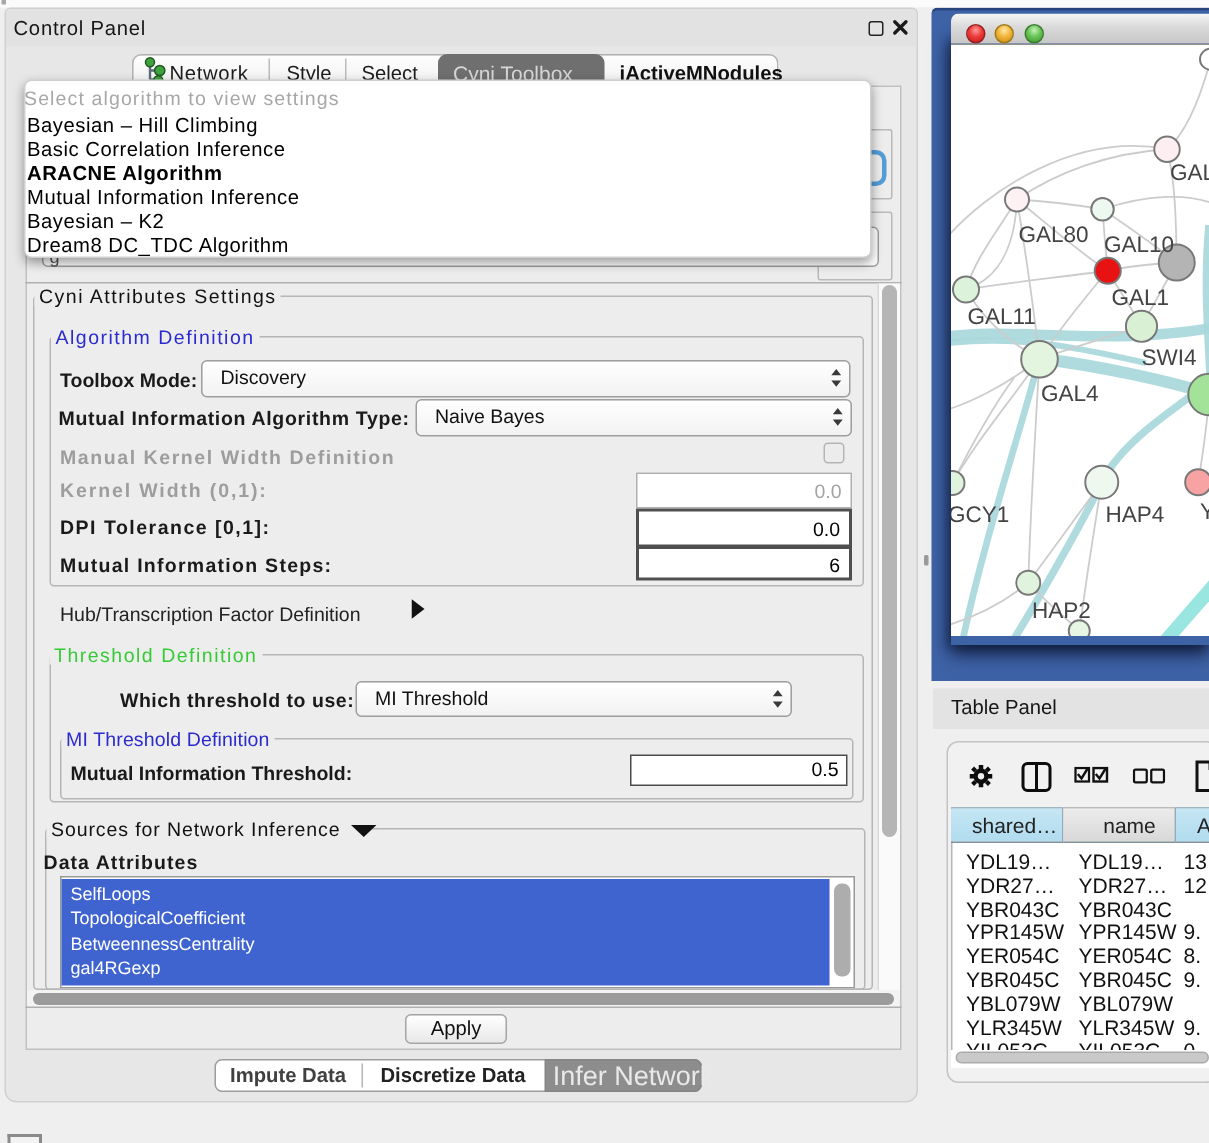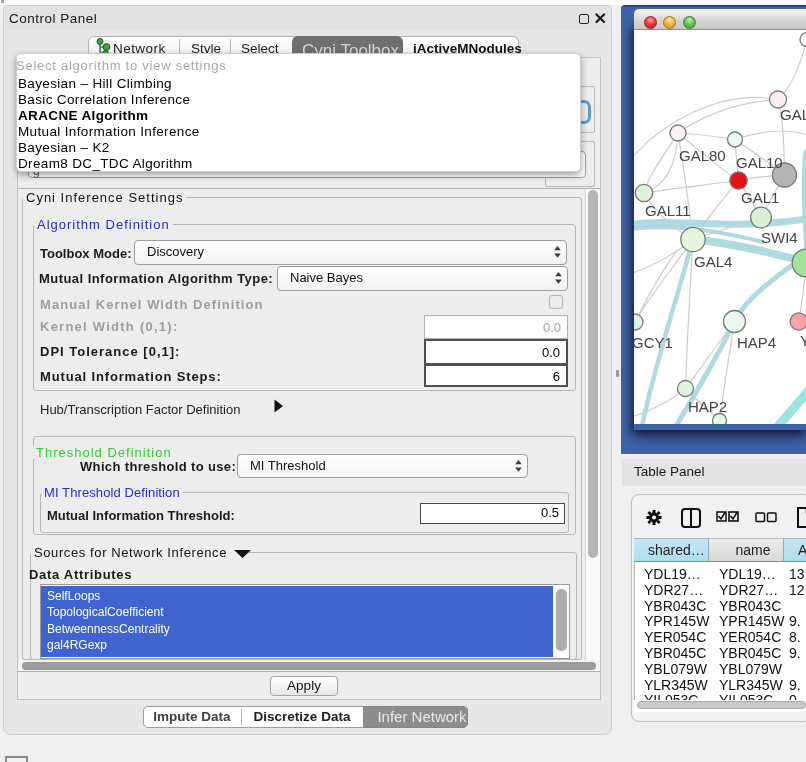--- a/index.html
+++ b/index.html
@@ -37,42 +37,42 @@
   <div class="abs" style="left:230px;top:39px;width:1px;height:16px;background:#bbb;"></div>
   <svg class="abs" style="left:96px;top:38px;" width="16" height="18" viewBox="0 0 16 18">
     <path d="M4 4 L4 15 M4 9 L10 9 M4 15 L9 15" stroke="#5a6b7a" stroke-width="1.6" fill="none"></path>
     <circle cx="4" cy="3.5" r="3" fill="#3fa13f" stroke="#1e5c1e"></circle>
     <circle cx="10.5" cy="9" r="3.4" fill="#3fa13f" stroke="#1e5c1e"></circle>
     <circle cx="9.5" cy="15.5" r="3" fill="#3fa13f" stroke="#1e5c1e"></circle>
   </svg>
   <div class="abs" style="left:113px;top:41px;font-size:13.5px;letter-spacing:0.45px;color:#1c1c1c;">Network</div>
   <div class="abs" style="left:191px;top:41px;font-size:13.5px;color:#1c1c1c;">Style</div>
   <div class="abs" style="left:241px;top:41px;font-size:13.5px;color:#1c1c1c;">Select</div>
-  <div class="abs" style="left:302px;top:41px;font-size:17px;color:#d6d6d6;">Cyni Toolbox</div>
+  <div class="abs" style="left:302px;top:41px;font-size:14px;color:#d6d6d6;">Cyni Toolbox</div>
   <div class="abs" style="left:413px;top:41px;font-size:13.5px;font-weight:bold;color:#111;">jActiveMNodules</div>
 
   <div class="abs" style="left:545px;top:86px;width:48px;height:45px;border:1px solid #b9b9b9;border-radius:2px;"></div>
   <div class="abs" style="left:545px;top:141px;width:48px;height:44px;border:1px solid #b9b9b9;border-radius:2px;"></div>
   <div class="abs" style="left:574px;top:100px;width:11px;height:18px;border:3px solid #569dd6;border-radius:7px;"></div>
   <div class="abs" style="left:28px;top:151px;width:558px;height:27px;background:#fff;border:1px solid #9e9e9e;border-radius:4px;box-sizing:border-box;"></div>
   <div class="abs" style="left:33px;top:164px;font-size:12px;color:#555;">g</div>
 
   <div class="abs" style="left:16px;top:53px;width:565px;height:119px;background:#ffffff;border:1px solid #cfcfcf;border-radius:5px;box-sizing:border-box;box-shadow:0 3px 7px rgba(0,0,0,0.38);"></div>
   <div class="abs" style="left:16px;top:58px;width:565px;text-align:left;font-size:13px;letter-spacing:0.75px;color:#a7a7a7;">Select algorithm to view settings</div>
   <div class="abs" style="left:18px;top:76px;font-size:13.5px;letter-spacing:0.35px;color:#000;line-height:16px;white-space:nowrap;">Bayesian – Hill Climbing<br>Basic Correlation Inference<br><b>ARACNE Algorithm</b><br>Mutual Information Inference<br>Bayesian – K2<br>Dream8 DC_TDC Algorithm</div>
 
   <div class="abs" style="left:17px;top:188px;width:584px;height:1px;background:#b0b0b0;"></div>
   <div class="abs" style="left:585px;top:189px;width:15px;height:471px;background:#fafafa;border-left:1px solid #d8d8d8;box-sizing:border-box;"></div>
   <div class="abs" style="left:587.5px;top:190px;width:10px;height:368px;background:#b5b5b5;border-radius:5px;"></div>
   <div class="abs" style="left:18px;top:660px;width:582px;height:12px;background:#f3f3f3;"></div>
   <div class="abs" style="left:22px;top:662px;width:574px;height:8px;background:#9b9b9b;border-radius:4px;"></div>
   <div class="abs" style="left:17px;top:671px;width:584px;height:1px;background:#b0b0b0;"></div>
 
   <div class="gbox" style="left:22px;top:197px;width:558px;height:461px;"></div>
-  <div class="gtitle" style="left:23px;top:191px;color:#111;letter-spacing:1.0px;">Cyni Inference Settings</div>
+  <div class="gtitle" style="left:23px;top:191px;color:#111;letter-spacing:1.0px;">Cyni Attributes Settings</div>
 
   <div class="gbox" style="left:33px;top:224px;width:541px;height:165px;"></div>
   <div class="gtitle" style="left:34px;top:218px;color:#2a2ace;letter-spacing:1.0px;">Algorithm Definition</div>
 
   <div class="lbl" style="left:40px;top:246px;">Toolbox Mode:</div>
   <div class="combo" style="left:134px;top:240px;width:431px;height:23px;">
       <span class="tx">Discovery</span>
     <svg class="stepper" width="7" height="12" viewBox="0 0 7 12">
         <path d="M3.5 0 L6.8 4.2 L0.2 4.2 Z M0.2 7.6 L6.8 7.6 L3.5 11.8 Z" fill="#3a3a3a"></path>
       </svg>
@@ -92,21 +92,21 @@
   <div class="field" style="left:424px;top:339px;width:144px;height:26px;border:2px solid #4f4f4f;box-sizing:border-box;color:#000;padding:4px 6px 0 0;">0.0</div>
   <div class="lbl" style="left:40px;top:369px;letter-spacing:0.85px;">Mutual Information Steps:</div>
   <div class="field" style="left:424px;top:364px;width:144px;height:23px;border:2px solid #4f4f4f;box-sizing:border-box;color:#000;padding:3px 6px 0 0;">6</div>
 
   <div class="abs" style="left:40px;top:402px;font-size:13px;color:#222;">Hub/Transcription Factor Definition</div>
   <svg class="abs" style="left:273px;top:399px;" width="11" height="14" viewBox="0 0 11 14">
       <path d="M1.5 0.5 L10 7 L1.5 13.5 Z" fill="#111"></path>
     </svg>
 
   <div class="gbox" style="left:33px;top:436px;width:541px;height:97px;"></div>
-  <div class="gtitle" style="left:33px;top:446px;color:#35cb35;letter-spacing:1.0px;">Threshold Definition</div>
+  <div class="gtitle" style="left:33px;top:430px;color:#35cb35;letter-spacing:1.0px;">Threshold Definition</div>
   <div class="lbl" style="left:80px;top:459px;letter-spacing:0.35px;">Which threshold to use:</div>
   <div class="combo" style="left:237px;top:454px;width:289px;height:22px;">
       <span class="tx">MI Threshold</span>
     <svg class="stepper" width="7" height="12" viewBox="0 0 7 12">
         <path d="M3.5 0 L6.8 4.2 L0.2 4.2 Z M0.2 7.6 L6.8 7.6 L3.5 11.8 Z" fill="#3a3a3a"></path>
       </svg>
     </div>
   <div class="gbox" style="left:40px;top:492px;width:527px;height:39px;"></div>
   <div class="gtitle" style="left:41px;top:486px;color:#2a2ace;letter-spacing:0.1px;">MI Threshold Definition</div>
   <div class="lbl" style="left:47px;top:508px;">Mutual Information Threshold:</div>
@@ -122,21 +122,21 @@
   <div class="abs" style="left:41px;top:586px;width:512px;height:71px;background:#3f63cf;"></div>
   <div class="abs" style="left:47px;top:588px;font-size:12px;color:#fff;line-height:16.4px;white-space:nowrap;">SelfLoops<br>TopologicalCoefficient<br>BetweennessCentrality<br>gal4RGexp</div>
   <div class="abs" style="left:556px;top:589px;width:11px;height:62px;background:#adadad;border-radius:5px;"></div>
 
   <div class="abs" style="left:270px;top:676px;width:68px;height:20px;background:linear-gradient(#ffffff,#e8e8e8);border:1px solid #a5a5a5;border-radius:4px;box-sizing:border-box;text-align:center;font-size:13.5px;color:#111;line-height:18px;">Apply</div>
   <div class="abs" style="left:143px;top:706px;width:325px;height:22px;background:#fff;border:1px solid #9d9d9d;border-radius:5px;box-sizing:border-box;"></div>
   <div class="abs" style="left:363px;top:706px;width:105px;height:22px;background:#8d8d8d;border:1px solid #858585;border-radius:0 5px 5px 0;box-sizing:border-box;"></div>
   <div class="abs" style="left:241px;top:709px;width:1px;height:16px;background:#b5b5b5;"></div>
   <div class="abs" style="left:143px;top:706px;width:98px;height:15px;text-align:center;font-size:13.5px;font-weight:bold;color:#404040;line-height:22px;">Impute Data</div>
   <div class="abs" style="left:241px;top:706px;width:122px;height:22px;text-align:center;font-size:13.5px;font-weight:bold;color:#222;line-height:22px;">Discretize Data</div>
-  <div class="abs" style="left:363px;top:706px;width:118px;height:22px;text-align:center;font-size:15px;color:#e9e9e9;line-height:22px;">Infer Network</div>
+  <div class="abs" style="left:363px;top:706px;width:118px;height:22px;text-align:center;font-size:18px;color:#e9e9e9;line-height:22px;">Infer Network</div>
   <div class="abs" style="left:5px;top:756px;width:19px;height:6px;background:#f2f2f2;border:2px solid #8a8a8a;border-bottom:none;"></div>
 
   <div class="abs" style="left:613px;top:5px;width:193px;height:757px;background:#efefef;"></div>
   <div class="abs" style="left:621px;top:5px;width:185px;height:449px;background:#3e62a6;border-top:2px solid #28447f;border-radius:4px 0 0 0;box-sizing:border-box;"></div>
   <div class="abs" style="left:634px;top:24px;width:172px;height:406px;box-shadow:0 6px 11px rgba(8,16,42,0.75), -3px 2px 7px rgba(8,16,42,0.45);"></div>
   <div class="abs" style="left:634px;top:9px;width:172px;height:21px;background:linear-gradient(#f6f6f6,#dadada 45%,#c6c6c6);border-bottom:1px solid #8f8f8f;border-radius:5px 0 0 0;box-sizing:border-box;"></div>
   <div class="abs" style="left:643.5px;top:15.5px;width:11px;height:11px;border-radius:50%;background:radial-gradient(circle at 50% 30%,#ff9a9a,#ee3b3b 45%,#c01818);border:0.5px solid #9a2020;"></div>
   <div class="abs" style="left:663px;top:15.5px;width:11px;height:11px;border-radius:50%;background:radial-gradient(circle at 50% 30%,#ffe9a8,#f2b53a 45%,#c78912);border:0.5px solid #a07a1a;"></div>
   <div class="abs" style="left:682.5px;top:15.5px;width:11px;height:11px;border-radius:50%;background:radial-gradient(circle at 50% 30%,#c6f0b6,#67c456 45%,#3d9730);border:0.5px solid #3a7d2e;"></div>
   <div class="abs" style="left:634px;top:30px;width:172px;height:394px;background:#fff;overflow:hidden;">

